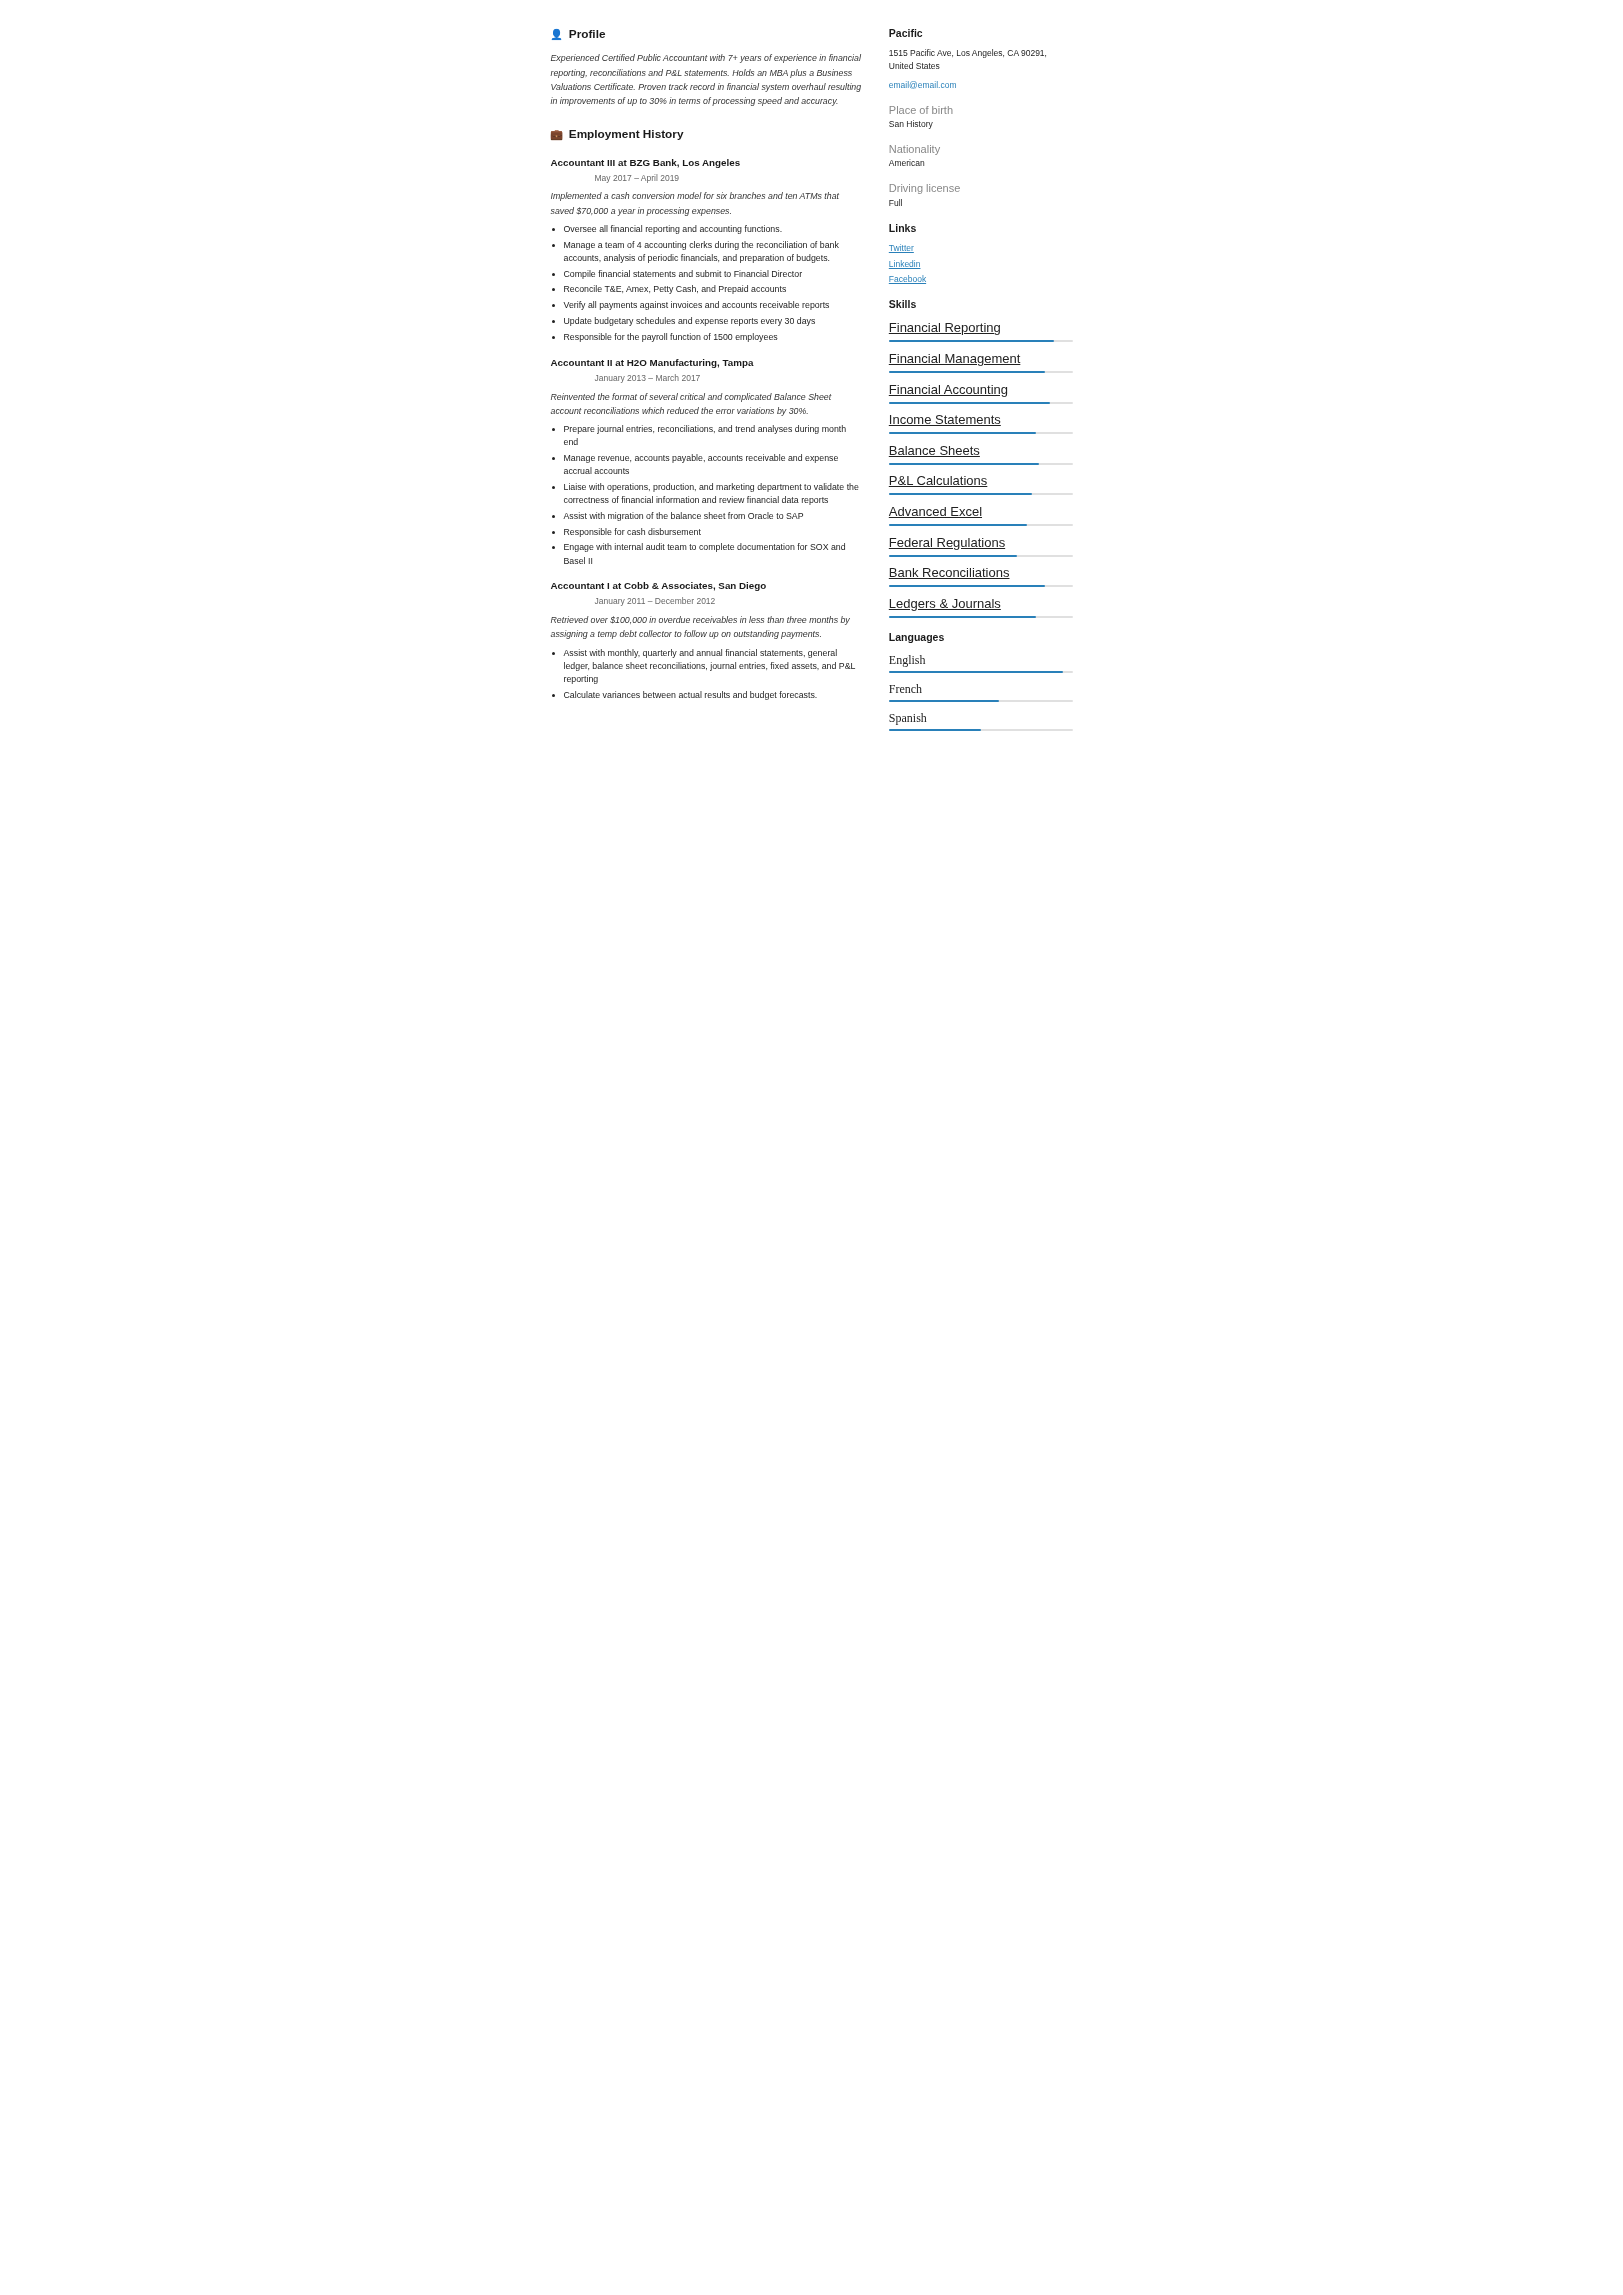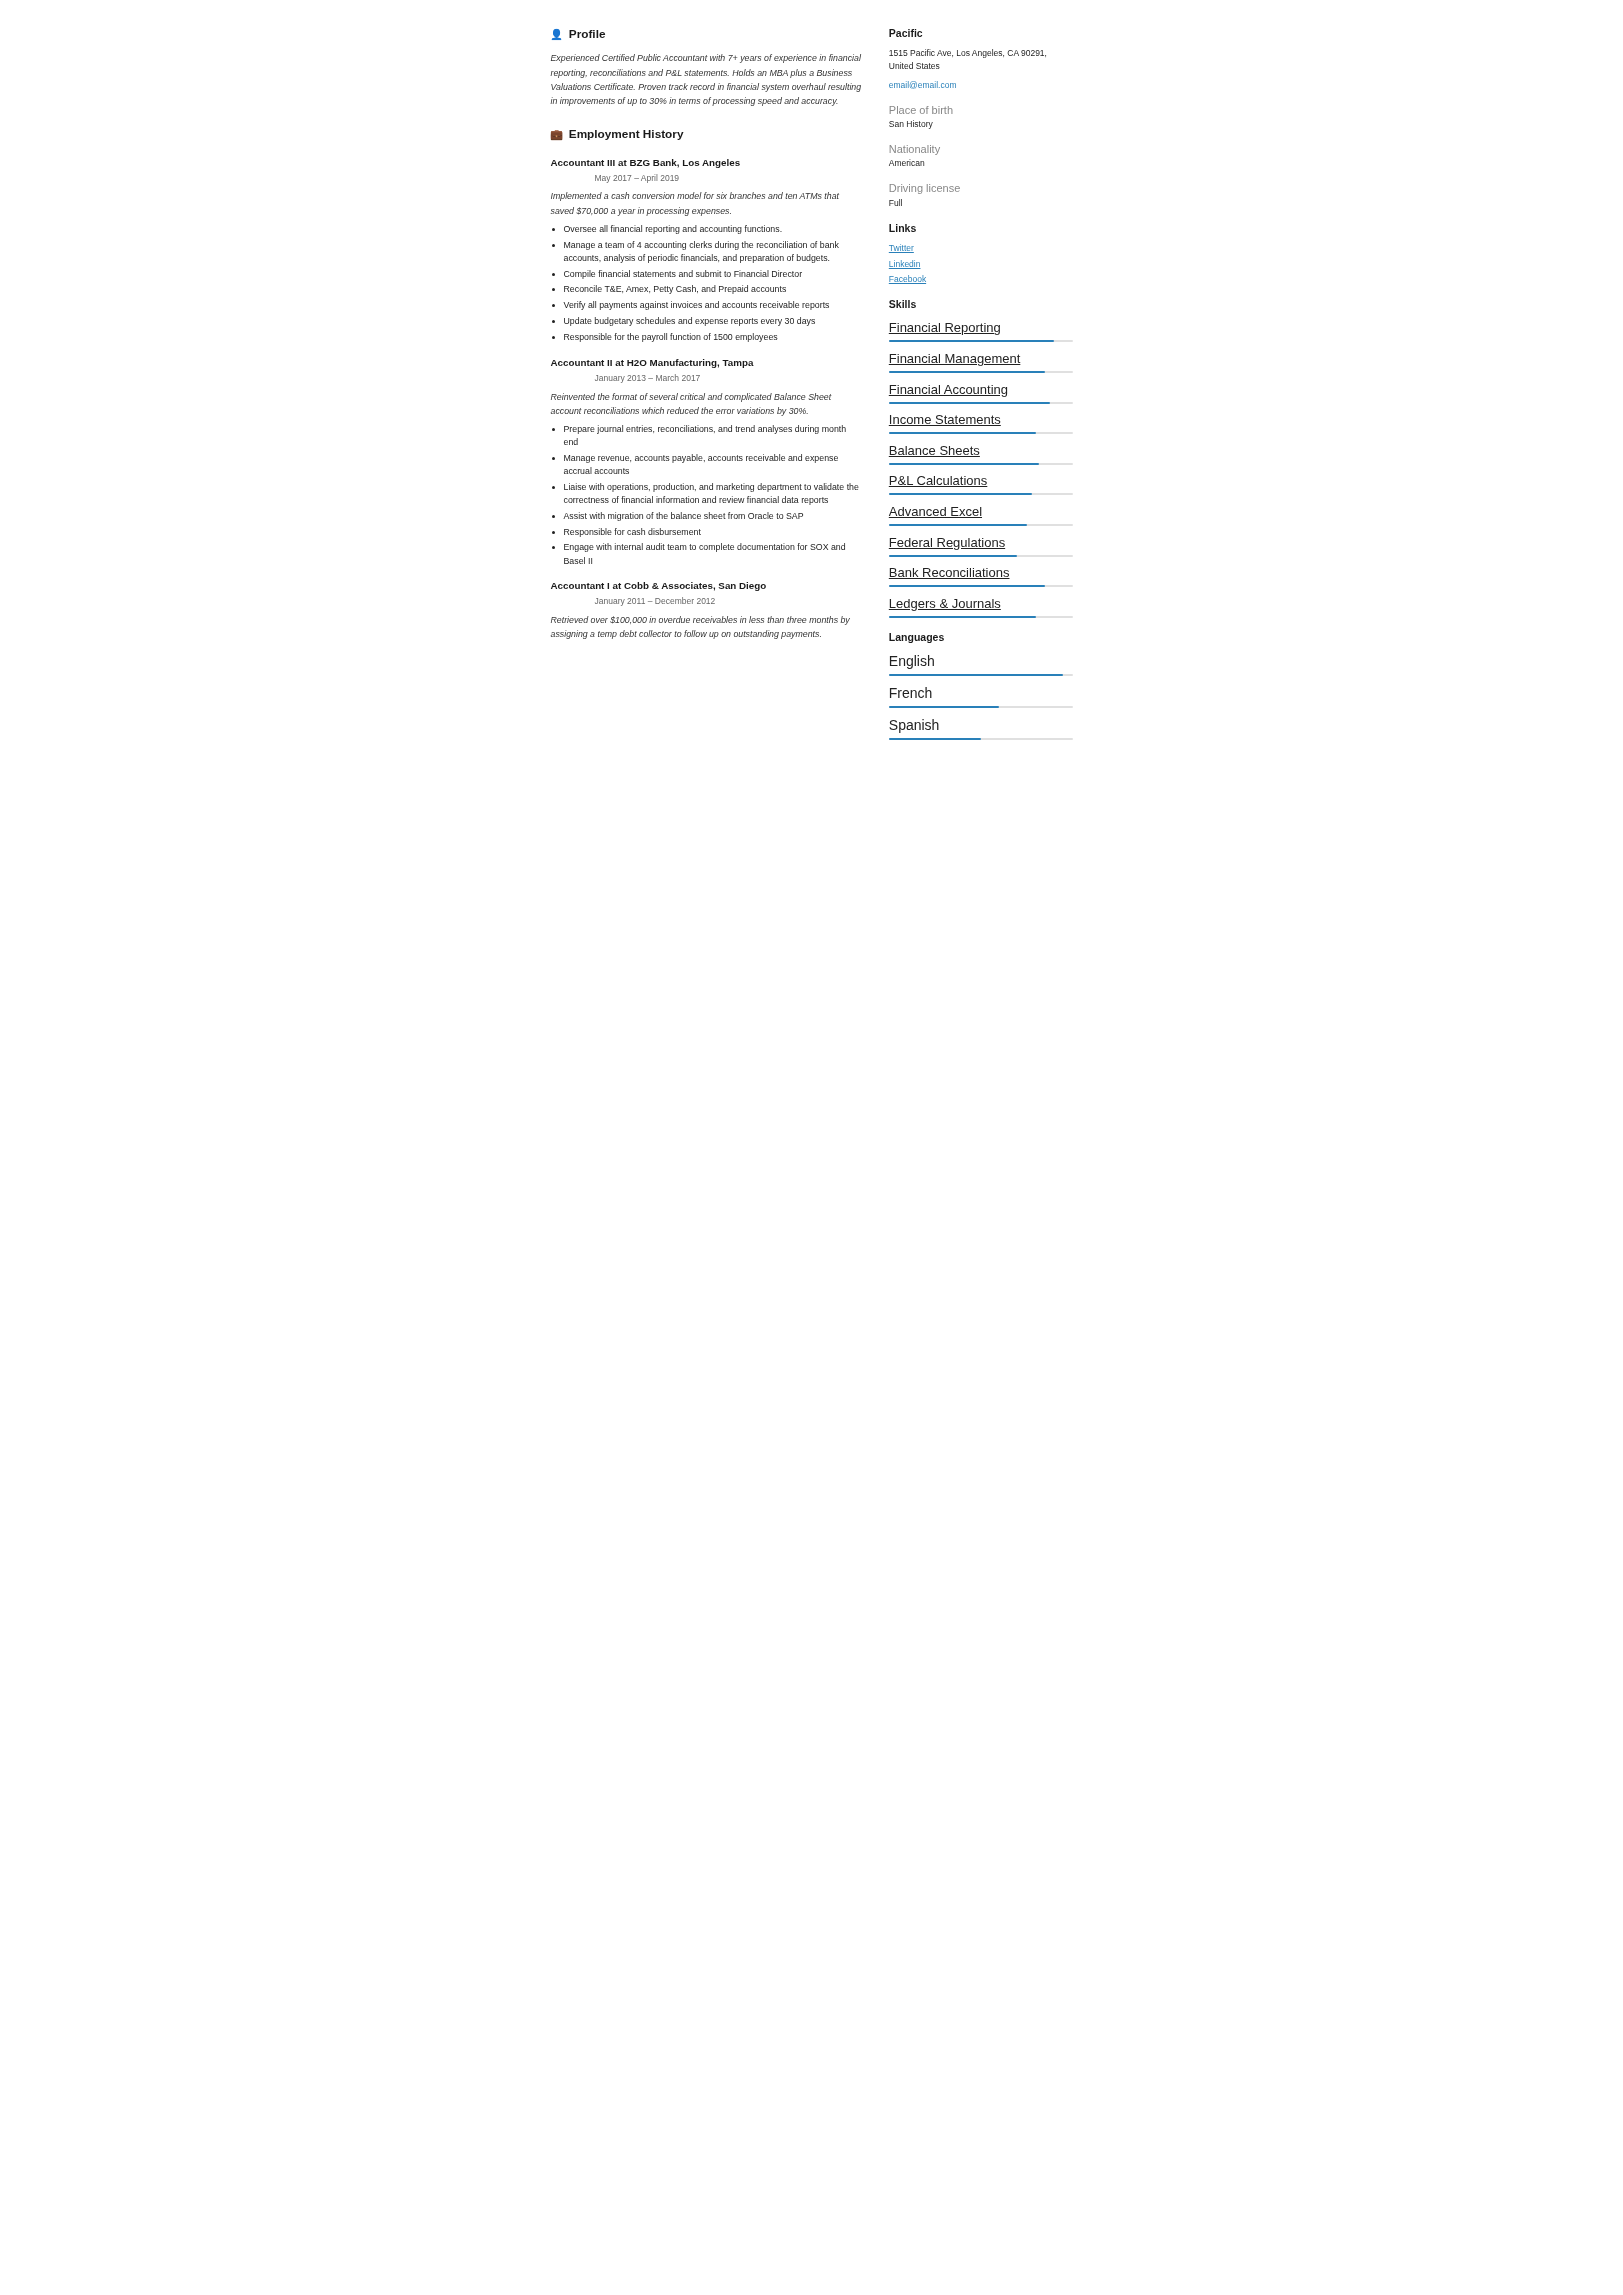--- a/index.html
+++ b/index.html
@@ -203,23 +203,24 @@
     .skill-bar-fill {
       height: 2px;
       background: #2980b9;
       border-radius: 1.3px;
     }
     
     .lang-item {
       margin-bottom: 6.5px;
     }
     .lang-name {
-      font-size: 14px;
+      font-size: 12px;
       color: #222;
       margin-bottom: 2.6px;
+      font-family: Liberation Serif, serif;
     }
     .lang-bar-bg {
       height: 2px;
       background: #e0e0e0;
       border-radius: 1.3px;
       width: 100%;
     }
     .lang-bar-fill {
       height: 2px;
       background: #2980b9;
@@ -273,20 +274,24 @@
           <li>Assist with migration of the balance sheet from Oracle to SAP</li>
           <li>Responsible for cash disbursement</li>
           <li>Engage with internal audit team to complete documentation for SOX and Basel II</li>
         </ul>
       </div>
 
       <div class="job">
         <div class="job-title">Accountant I at Cobb &amp; Associates, San Diego</div>
         <div class="job-dates">January 2011 – December 2012</div>
         <p class="job-summary">Retrieved over $100,000 in overdue receivables in less than three months by assigning a temp debt collector to follow up on outstanding payments.</p>
+        <ul class="bullet-list">
+          <li>Assist with monthly, quarterly and annual financial statements, general ledger, balance sheet reconciliations, journal entries, fixed assets, and P&amp;L reporting</li>
+          <li>Calculate variances between actual results and budget forecasts.</li>
+        </ul>
       </div>
 
     </div>
 
     <div class="right-col">
 
       <div class="right-section-title">Pacific</div>
       <div class="detail-address">1515 Pacific Ave, Los Angeles, CA 90291, United States</div>
       <div class="detail-email">email@email.com</div>
 

